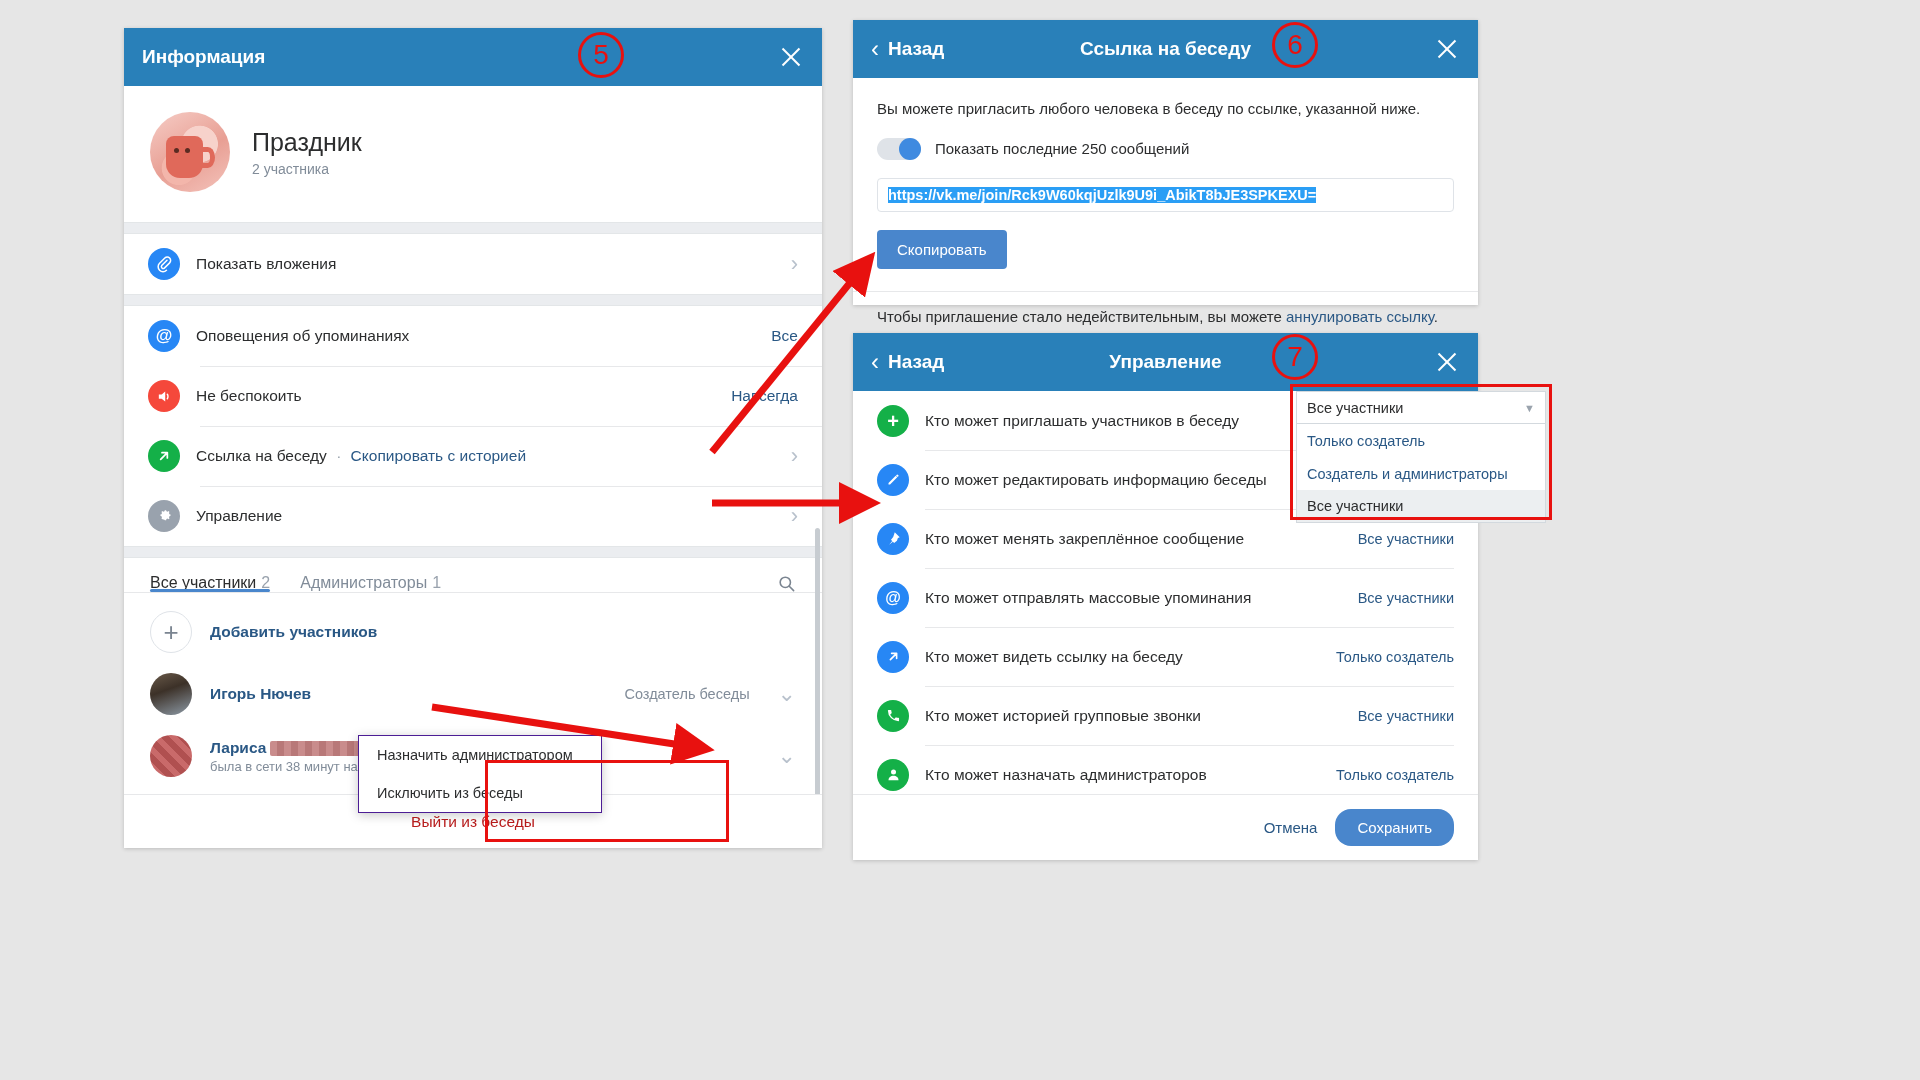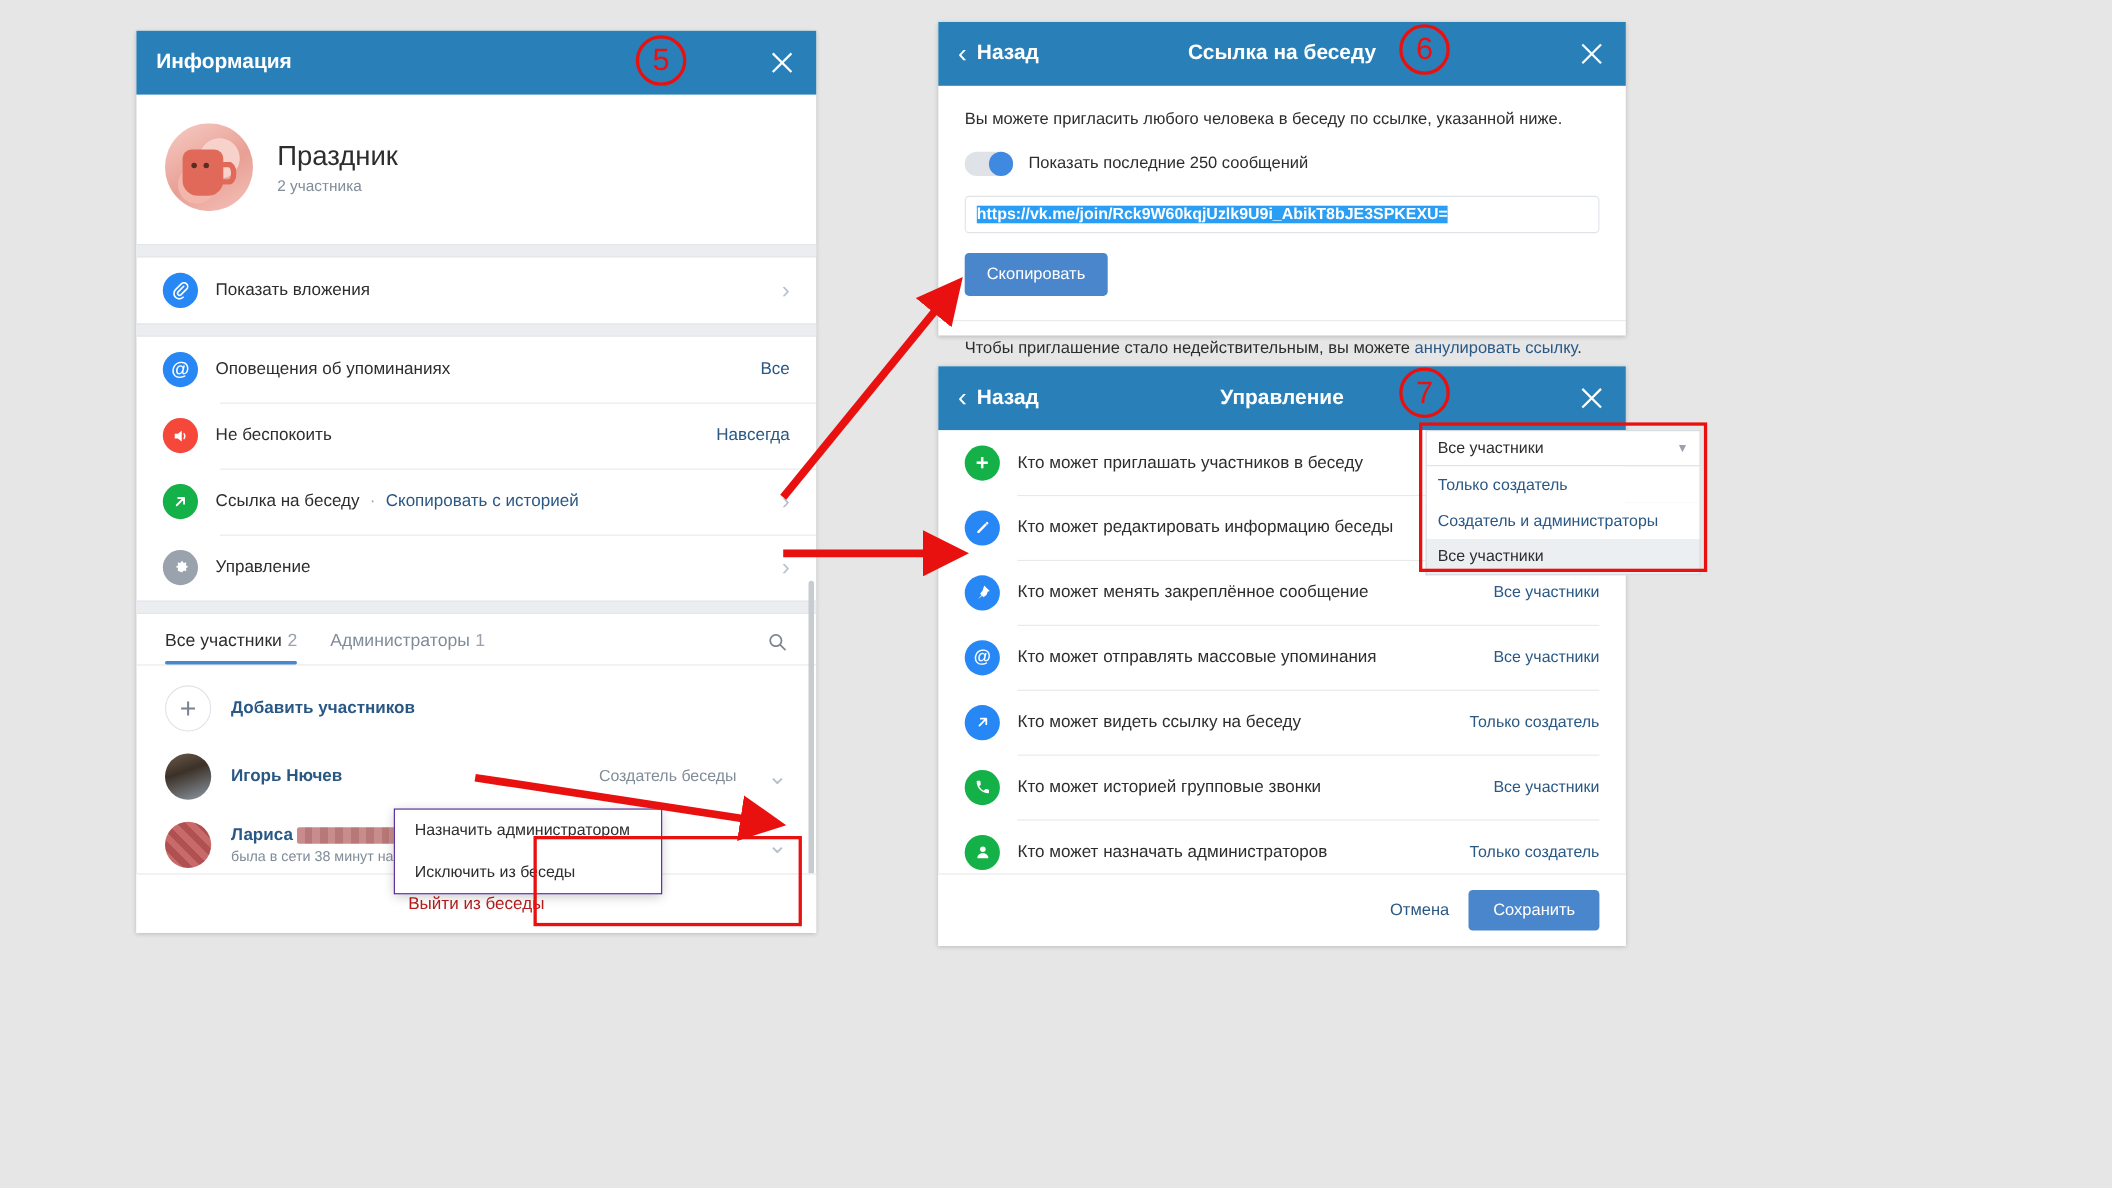--- a/index.html
+++ b/index.html
@@ -35,21 +35,21 @@
     position: absolute; right: 18px; top: 50%; transform: translateY(-50%);
     width: 26px; height: 26px; z-index: 2;
   }
   .xbtn:before, .xbtn:after {
     content: ""; position: absolute; left: 1px; top: 12px; width: 24px; height: 2px; background: #fff;
   }
   .xbtn:before { transform: rotate(45deg); }
   .xbtn:after { transform: rotate(-45deg); }
 
   
-  #p5 { left: 124px; top: 28px; width: 618px; height: 820px; }
+  #p5 { left: 124px; top: 28px; width: 698px; height: 820px; }
   .chatinfo { display: flex; align-items: center; gap: 22px; padding: 26px 26px 30px 26px; }
   .chatav {
     width: 80px; height: 80px; border-radius: 50%; flex: none;
     background:
       radial-gradient(circle at 36% 70%, #f3b6ab 0 22%, transparent 23%),
       radial-gradient(circle at 62% 40%, #f7d2cb 0 26%, transparent 27%),
       linear-gradient(150deg,#f6cdc6,#e89f94 55%,#f4c3bb);
       position: relative; overflow: hidden;
   }
   .chatav .mug { position:absolute; left:20%; top:30%; width:46%; height:52%;
@@ -70,21 +70,21 @@
     content:""; position:absolute; left: 76px; right: 0; top: 0; height:1px; background:#e7e8ea;
   }
   .ic { width: 32px; height: 32px; border-radius: 50%; flex: none; display:flex; align-items:center; justify-content:center; color:#fff; }
   .ic svg { display:block; }
   .rlab { font-size: 15.5px; color: #2c2d2e; flex: 1; }
   .rval { font-size: 15.5px; color: #2a5885; }
   .rlink { color: #2a5885; }
   .chev-r { color:#b8c1cc; font-size:22px; font-weight:300; line-height:1; margin-left:10px; }
 
   .tabs { display: flex; gap: 30px; padding: 16px 26px 0 26px; position: relative; }
-  .tab { font-size: 16px; padding-bottom: 12px; color: #818c99; position: relative; }
+  .tab { font-size: 16px; color: #818c99; position: relative; }
   .tab.on { color: #2c2d2e; }
   .tab.on:after { content:""; position:absolute; left:0; right:0; bottom:0; height:3px; background:#4986cc; border-radius:2px;}
   .tab .cnt { color:#99a2ad; margin-left:5px; }
   .tabsline { height:1px; background:#e7e8ea; margin: 0 0 0 0; }
   .srch { position:absolute; right: 26px; top: 16px; }
 
   .mrow { display:flex; align-items:center; gap:18px; padding: 0 26px; height: 62px; }
   .plus {
     width:42px;height:42px;border-radius:50%;border:1px solid #dfe3e8;flex:none;
     display:flex;align-items:center;justify-content:center;color:#7b8591;font-size:26px;font-weight:300;
@@ -127,21 +127,21 @@
   .p6foot a { color:#2a5885; text-decoration:none; }
 
   
   #p7 { left: 853px; top: 333px; width: 625px; height: 527px; }
   .prow { display:flex; align-items:center; gap:16px; padding: 0 24px; height:59px; position:relative; }
   .prow + .prow:before { content:""; position:absolute; left:72px; right:24px; top:0; height:1px; background:#e7e8ea; }
   .pval { margin-left:auto; font-size:14.5px; color:#2a5885; }
   .p7foot { position:absolute; bottom:0; left:0; right:0; height:66px; border-top:1px solid #e7e8ea;
      display:flex; align-items:center; justify-content:flex-end; gap:18px; padding-right:24px; background:#fff;}
   .cancelb { color:#2a5885; font-size:15px; }
-  .saveb { background:#4986cc; color:#fff; border:none; border-radius:4px; padding:10px 22px; font-size:15px; font-family:inherit; cursor:pointer;}
+  .saveb { background:#4986cc; color:#fff; border:none; border-radius:16px; padding:10px 22px; font-size:15px; font-family:inherit; cursor:pointer;}
 
   .ddwrap { position:absolute; left:1296px; top:391px; width:250px; z-index:40; }
   .ddsel {
     height:33px; border:1px solid #d3d9de; background:#fff; display:flex; align-items:center;
     padding: 0 10px; font-size:14.5px; color:#2c2d2e;
   }
   .ddsel .cd { margin-left:auto; color:#9aa3ad; font-size:11px; }
   .ddopt { height:33px; background:#fff; display:flex; align-items:center; padding:0 10px; font-size:14.5px; color:#2a5885; border-left:1px solid #d3d9de;border-right:1px solid #d3d9de;}
   .ddopt.sel { background:#eceff1; color:#2c2d2e; border-bottom:1px solid #d3d9de;}
   .ddbox-outline { position:absolute; left:-6px; top:-7px; width:262px; height:136px; border:3px solid #e8110f; pointer-events:none; }

